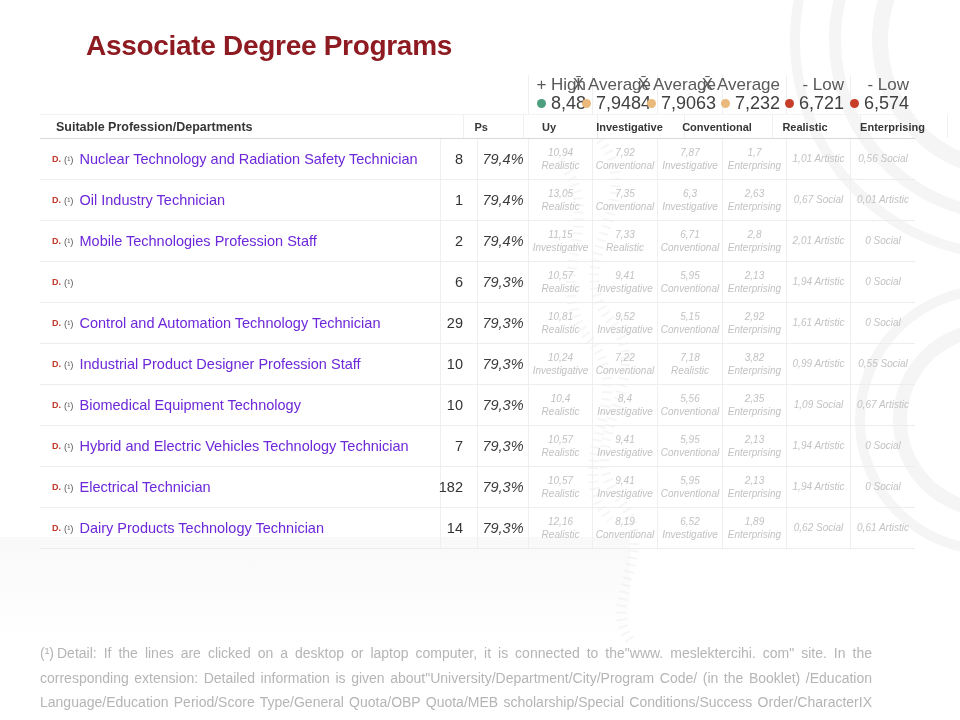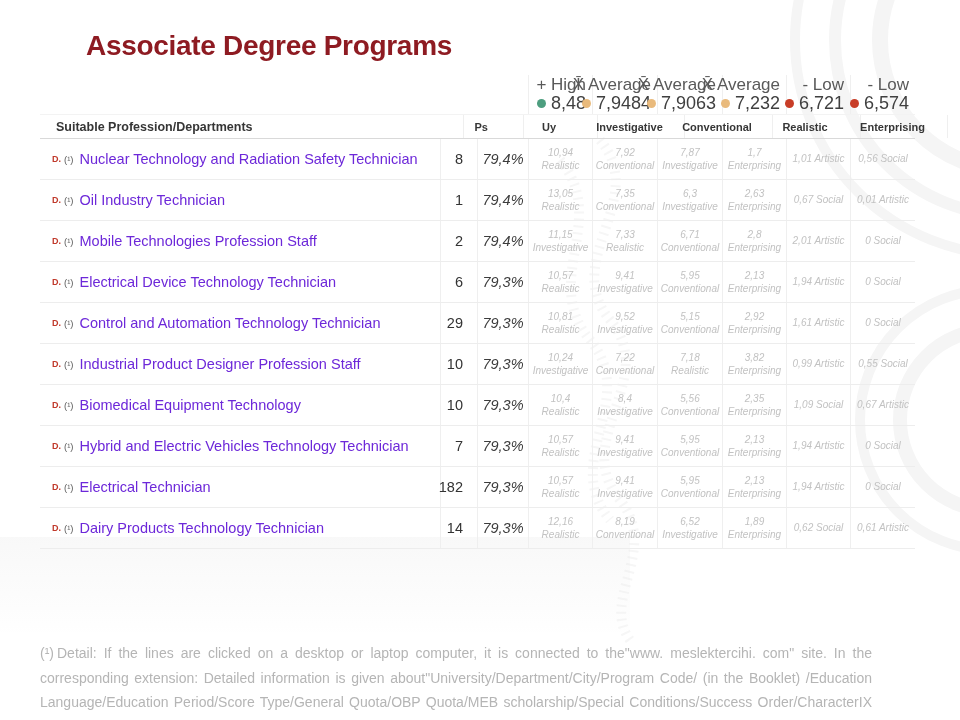--- a/index.html
+++ b/index.html
@@ -169,21 +169,20 @@
           <div class="cell trait vline">7,33 Realistic</div>
           <div class="cell trait vline">6,71 Conventional</div>
           <div class="cell trait vline">2,8 Enterprising</div>
           <div class="cell trait vline">2,01 Artistic</div>
           <div class="cell trait vline">0 Social</div>
         </div>
         <div class="trow drow">
           <div class="cell dname">
             <span class="dpre">D.</span>
             <span class="dmark">(¹)</span>
-            <span class="rowname">Electrical Device Technology Technician</span>
           </div>
           <div class="cell psv vline">6</div>
           <div class="cell uyv vline">79,3%</div>
           <div class="cell trait vline">10,57 Realistic</div>
           <div class="cell trait vline">9,41 Investigative</div>
           <div class="cell trait vline">5,95 Conventional</div>
           <div class="cell trait vline">2,13 Enterprising</div>
           <div class="cell trait vline">1,94 Artistic</div>
           <div class="cell trait vline">0 Social</div>
         </div>

